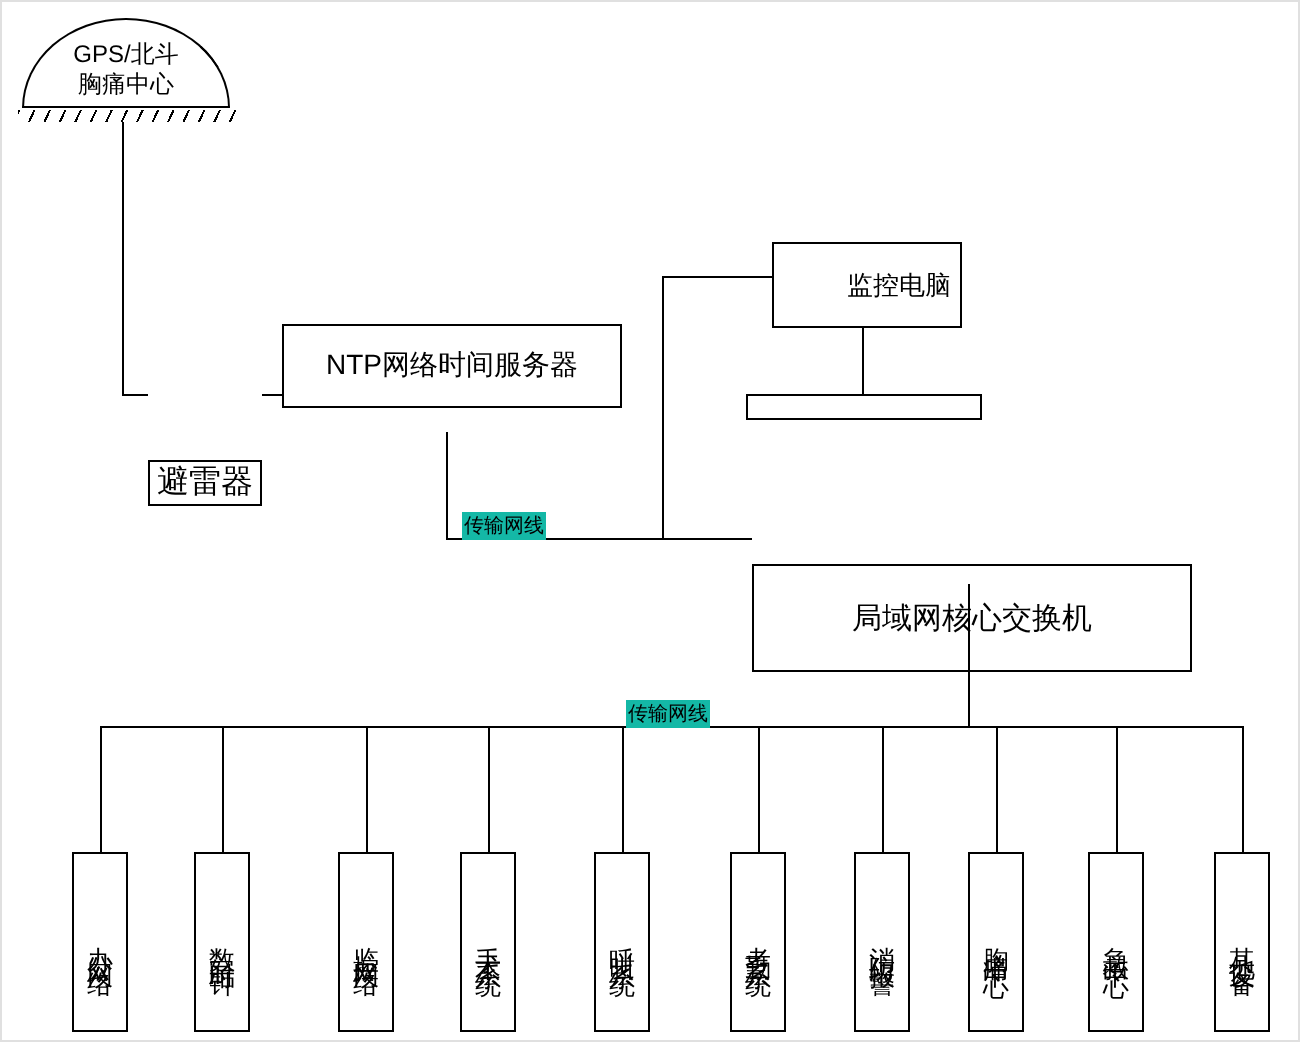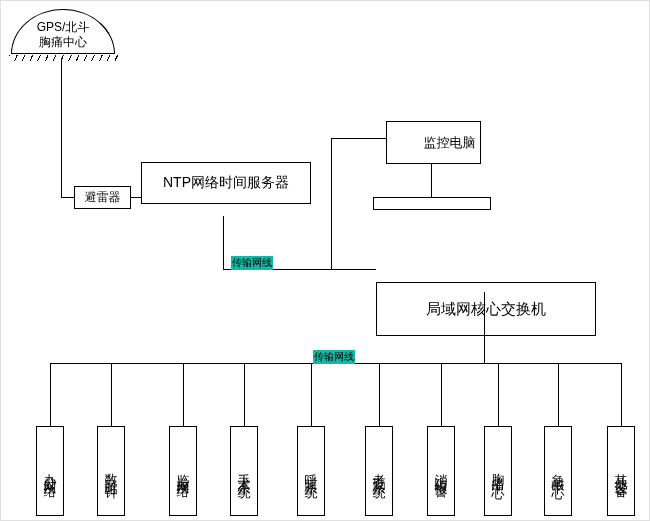--- a/index.html
+++ b/index.html
@@ -66,21 +66,21 @@
     box-sizing: border-box;
     display: flex;
     align-items: center;
     justify-content: center;
     writing-mode: vertical-rl;
     text-orientation: upright;
     font-size: 13px;
     letter-spacing: 4px;
     line-height: 1;
   }
-  .arrester { font-size: 12px; }
+  .arrester { font-size: 16px; margin-top: 44px; }
 </style>
 </head>
 <body>
 
 <div id="canvas">
 
   <div class="dome">
     <span>GPS/北斗</span>
     <span>胸痛中心</span>
   </div>

